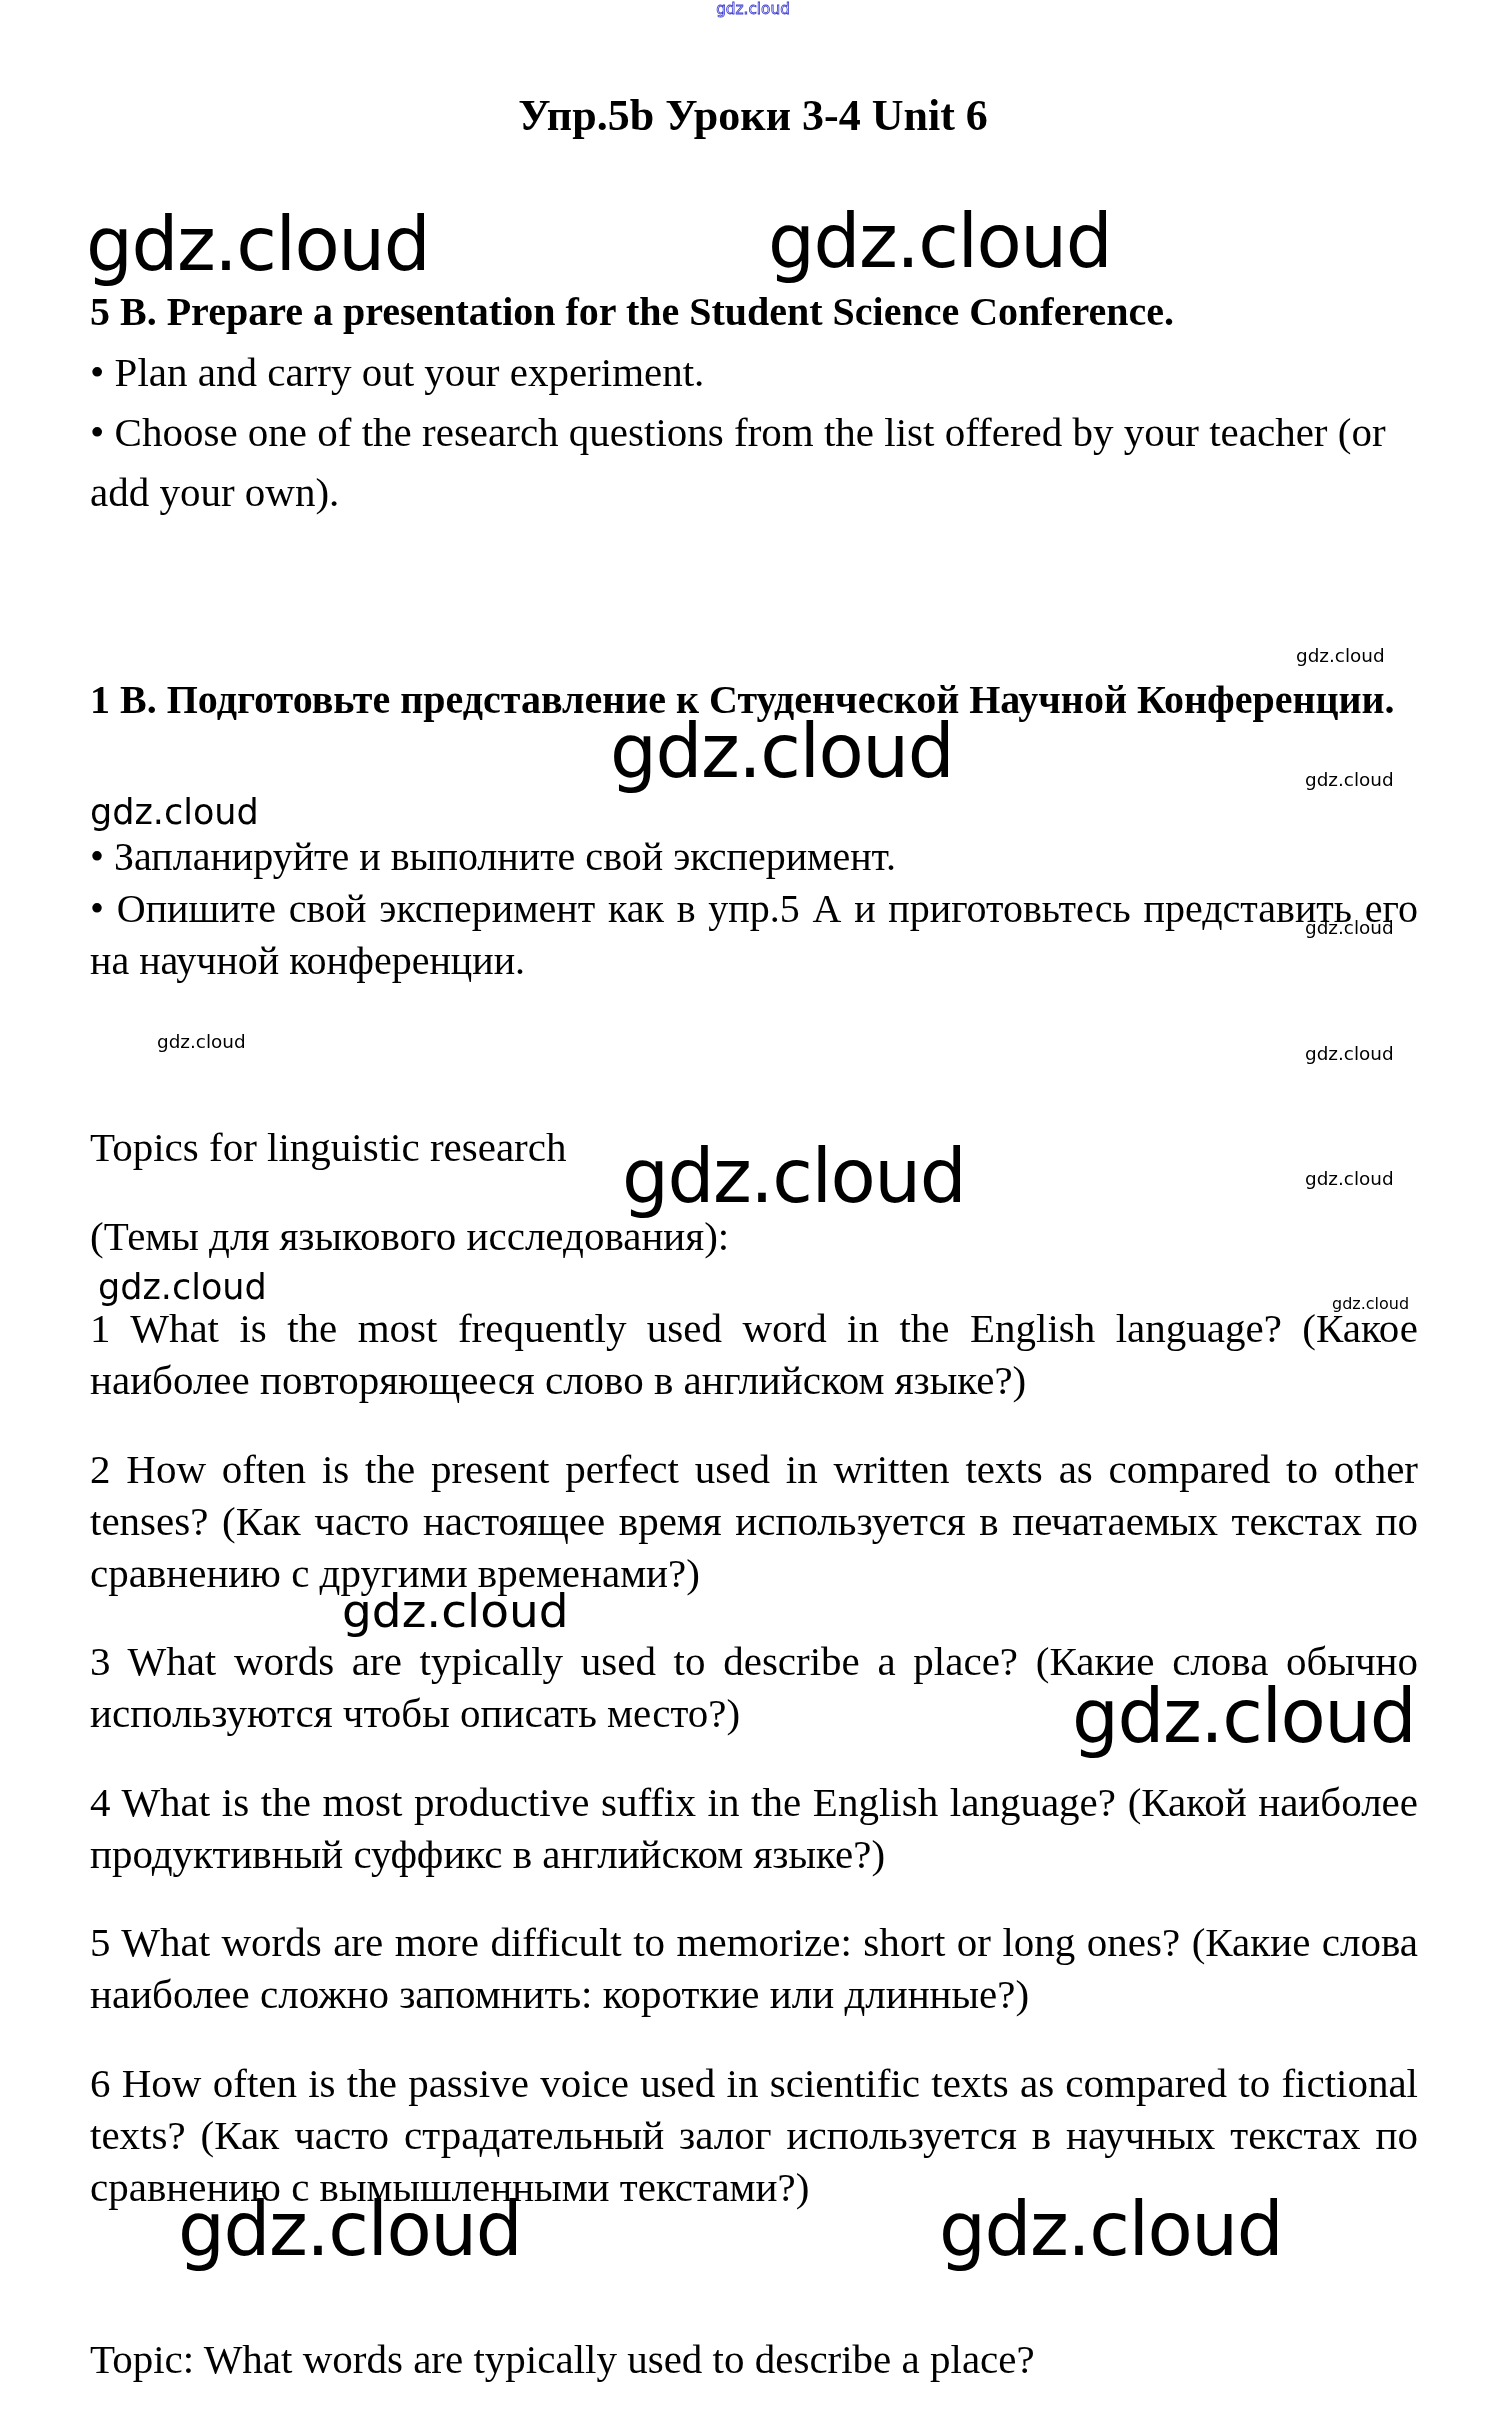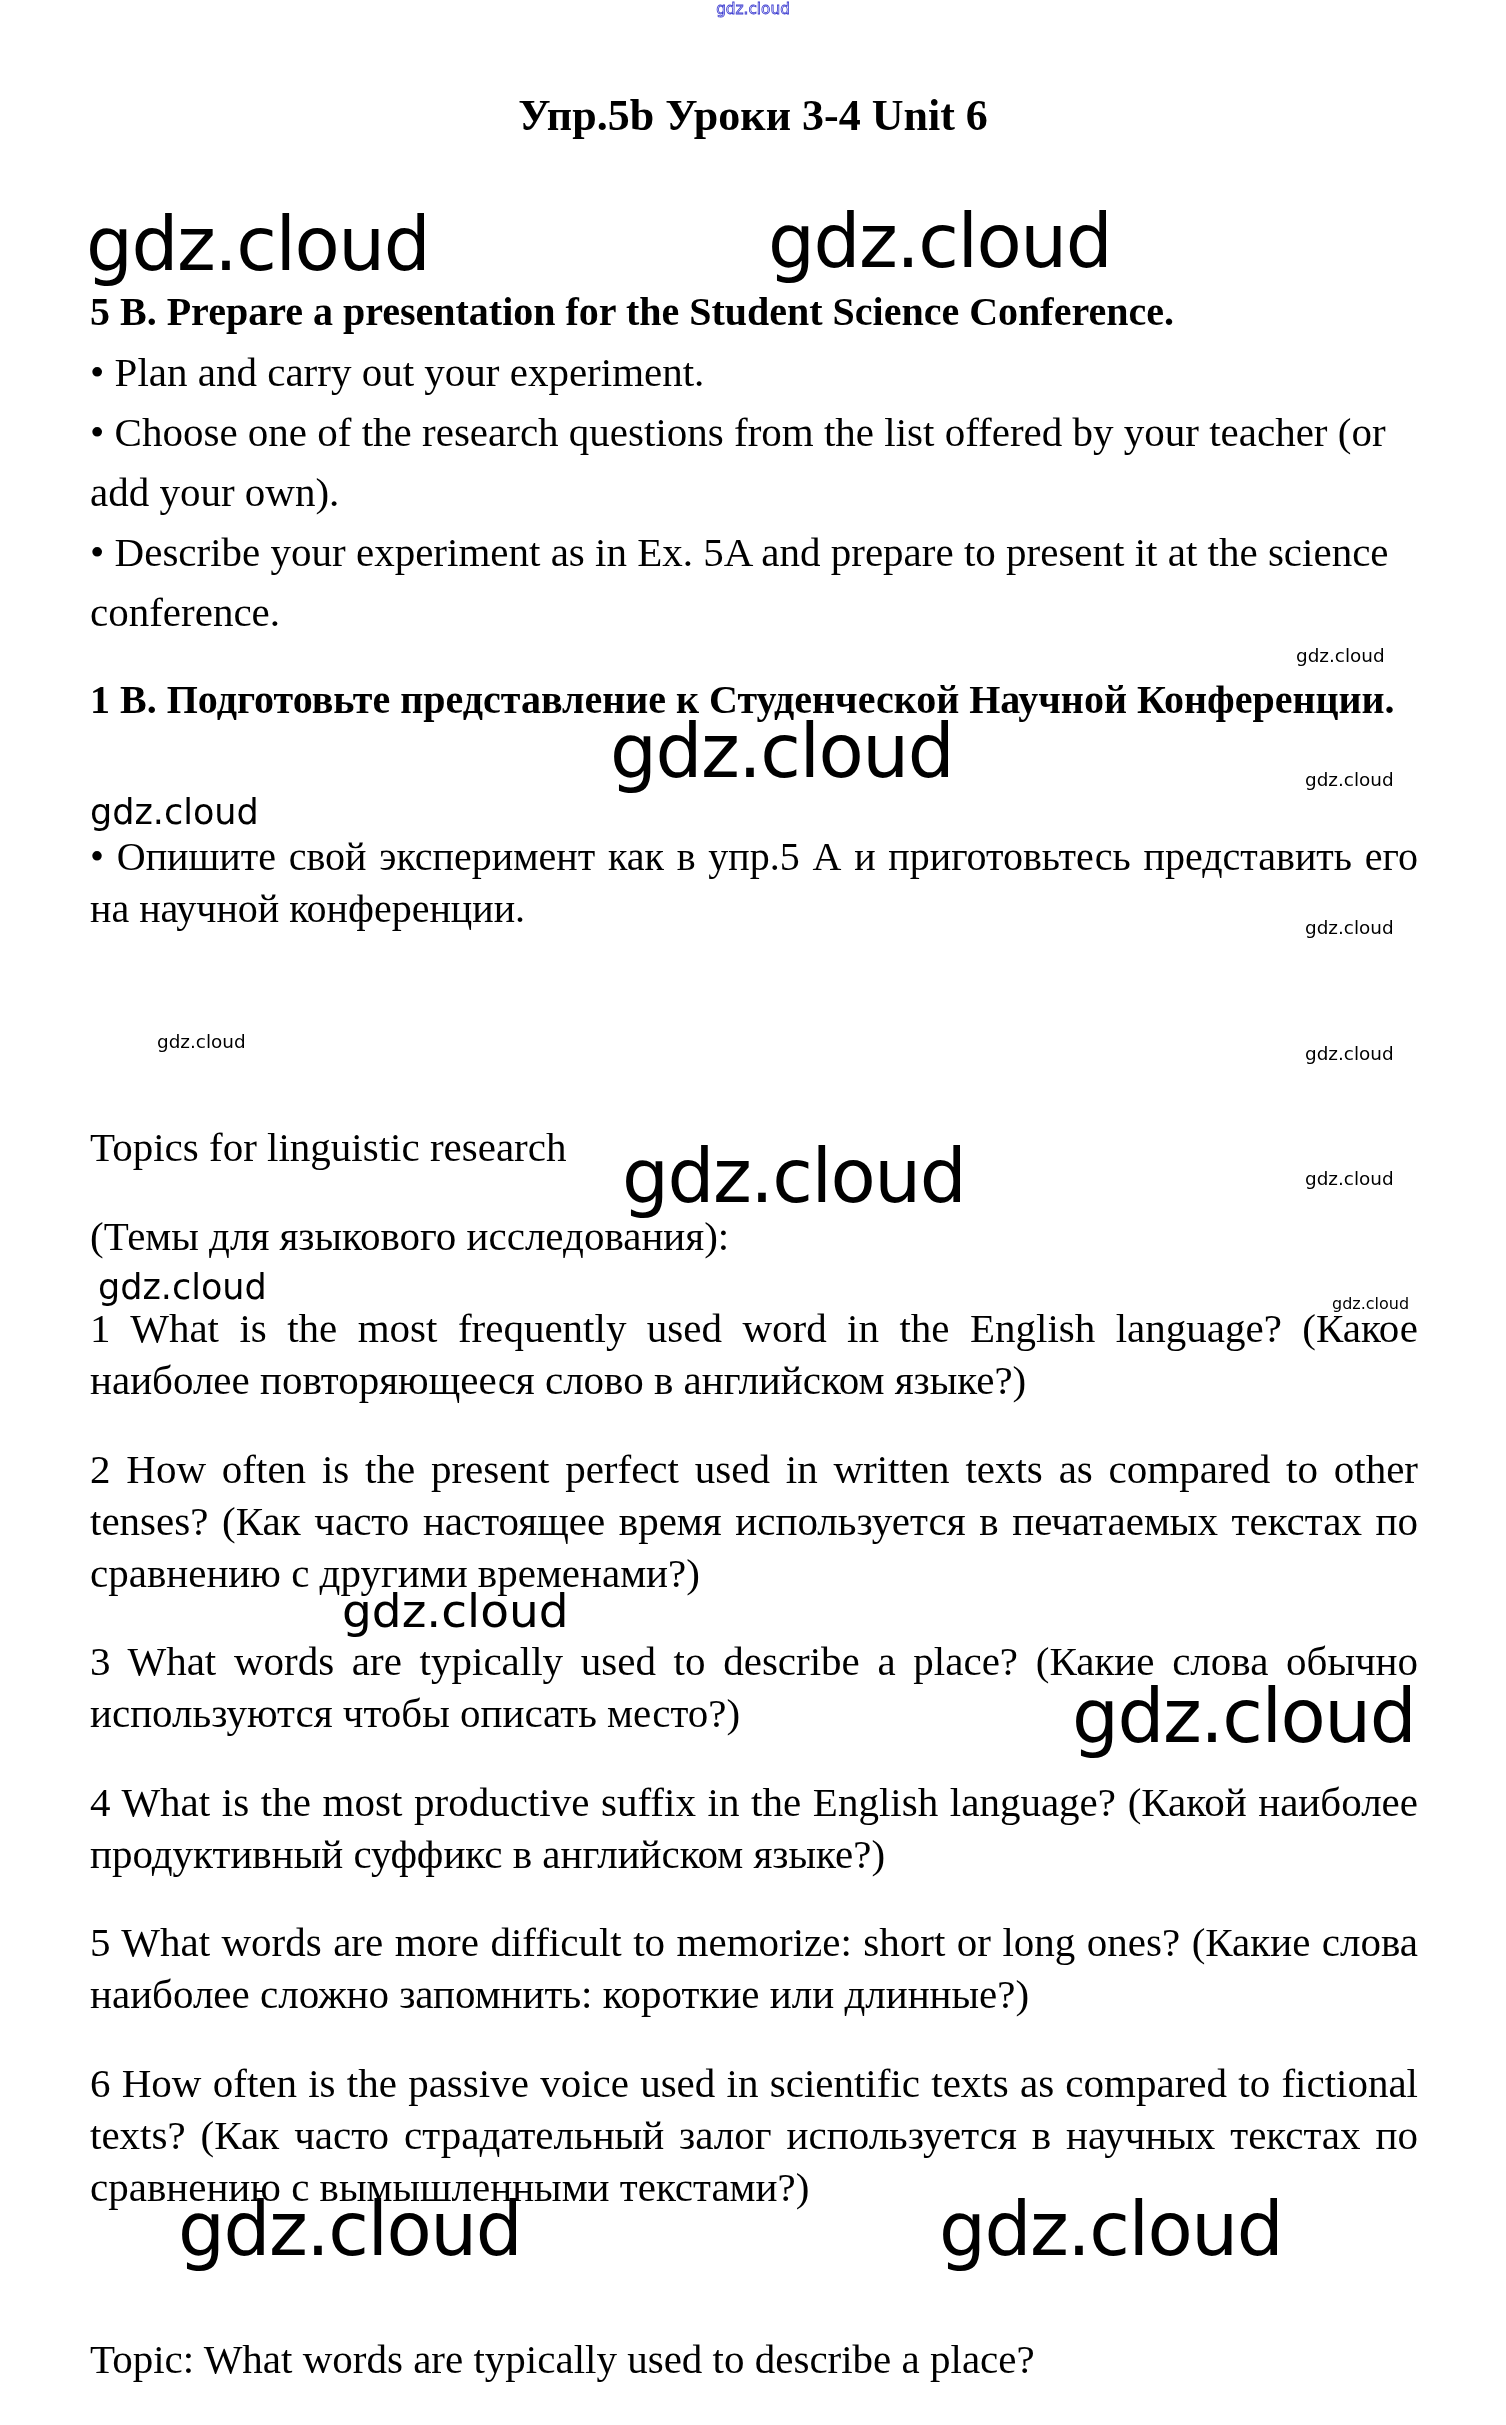--- a/index.html
+++ b/index.html
@@ -23,32 +23,32 @@
 
 <div class="abs title serif">Упр.5b Уроки 3-4 Unit 6</div>
 
 <div class="abs big-wm" style="left:86px; top:201px;">gdz.cloud</div>
 <div class="abs big-wm" style="left:768px; top:198px;">gdz.cloud</div>
 
 <div class="para serif" style="top:282px;">
   <div class="bold" style="font-size:40px;">5 B. Prepare a presentation for the Student Science Conference.</div>
   <div>• Plan and carry out your experiment.</div>
   <div>• Choose one of the research questions from the list offered by your teacher (or add your own).</div>
-  <div>• Describe your experiment as in Ex. 5A and prepare to present it at the science conference.</div>
 </div>
 
 <div class="abs xs-wm" style="left:1296px; top:645px;">gdz.cloud</div>
 
 <div class="para serif bold justify" style="top:674px; line-height:52px; font-size:40px;">1 В. Подготовьте представление к Студенческой Научной Конференции.</div>
 
 <div class="abs big-wm" style="left:610px; top:708px;">gdz.cloud</div>
 <div class="abs xs-wm" style="left:1305px; top:769px;">gdz.cloud</div>
 <div class="abs mid-wm" style="left:90px; top:792px;">gdz.cloud</div>
 
 <div class="para serif" style="top:831px; line-height:52px; font-size:40px;">
+  <div>• Запланируйте и выполните свой эксперимент.</div>
   <div class="justify">• Опишите свой эксперимент как в упр.5 А и приготовьтесь представить его на научной конференции.</div>
 </div>
 
 <div class="abs xs-wm" style="left:1305px; top:917px;">gdz.cloud</div>
 <div class="abs xs-wm" style="left:157px; top:1031px;">gdz.cloud</div>
 <div class="abs xs-wm" style="left:1305px; top:1043px;">gdz.cloud</div>
 
 <div class="abs serif" style="left:90px; top:1123px; font-size:41px;">Topics for linguistic research</div>
 <div class="abs big-wm" style="left:622px; top:1133px;">gdz.cloud</div>
 <div class="abs xs-wm" style="left:1305px; top:1168px;">gdz.cloud</div>

